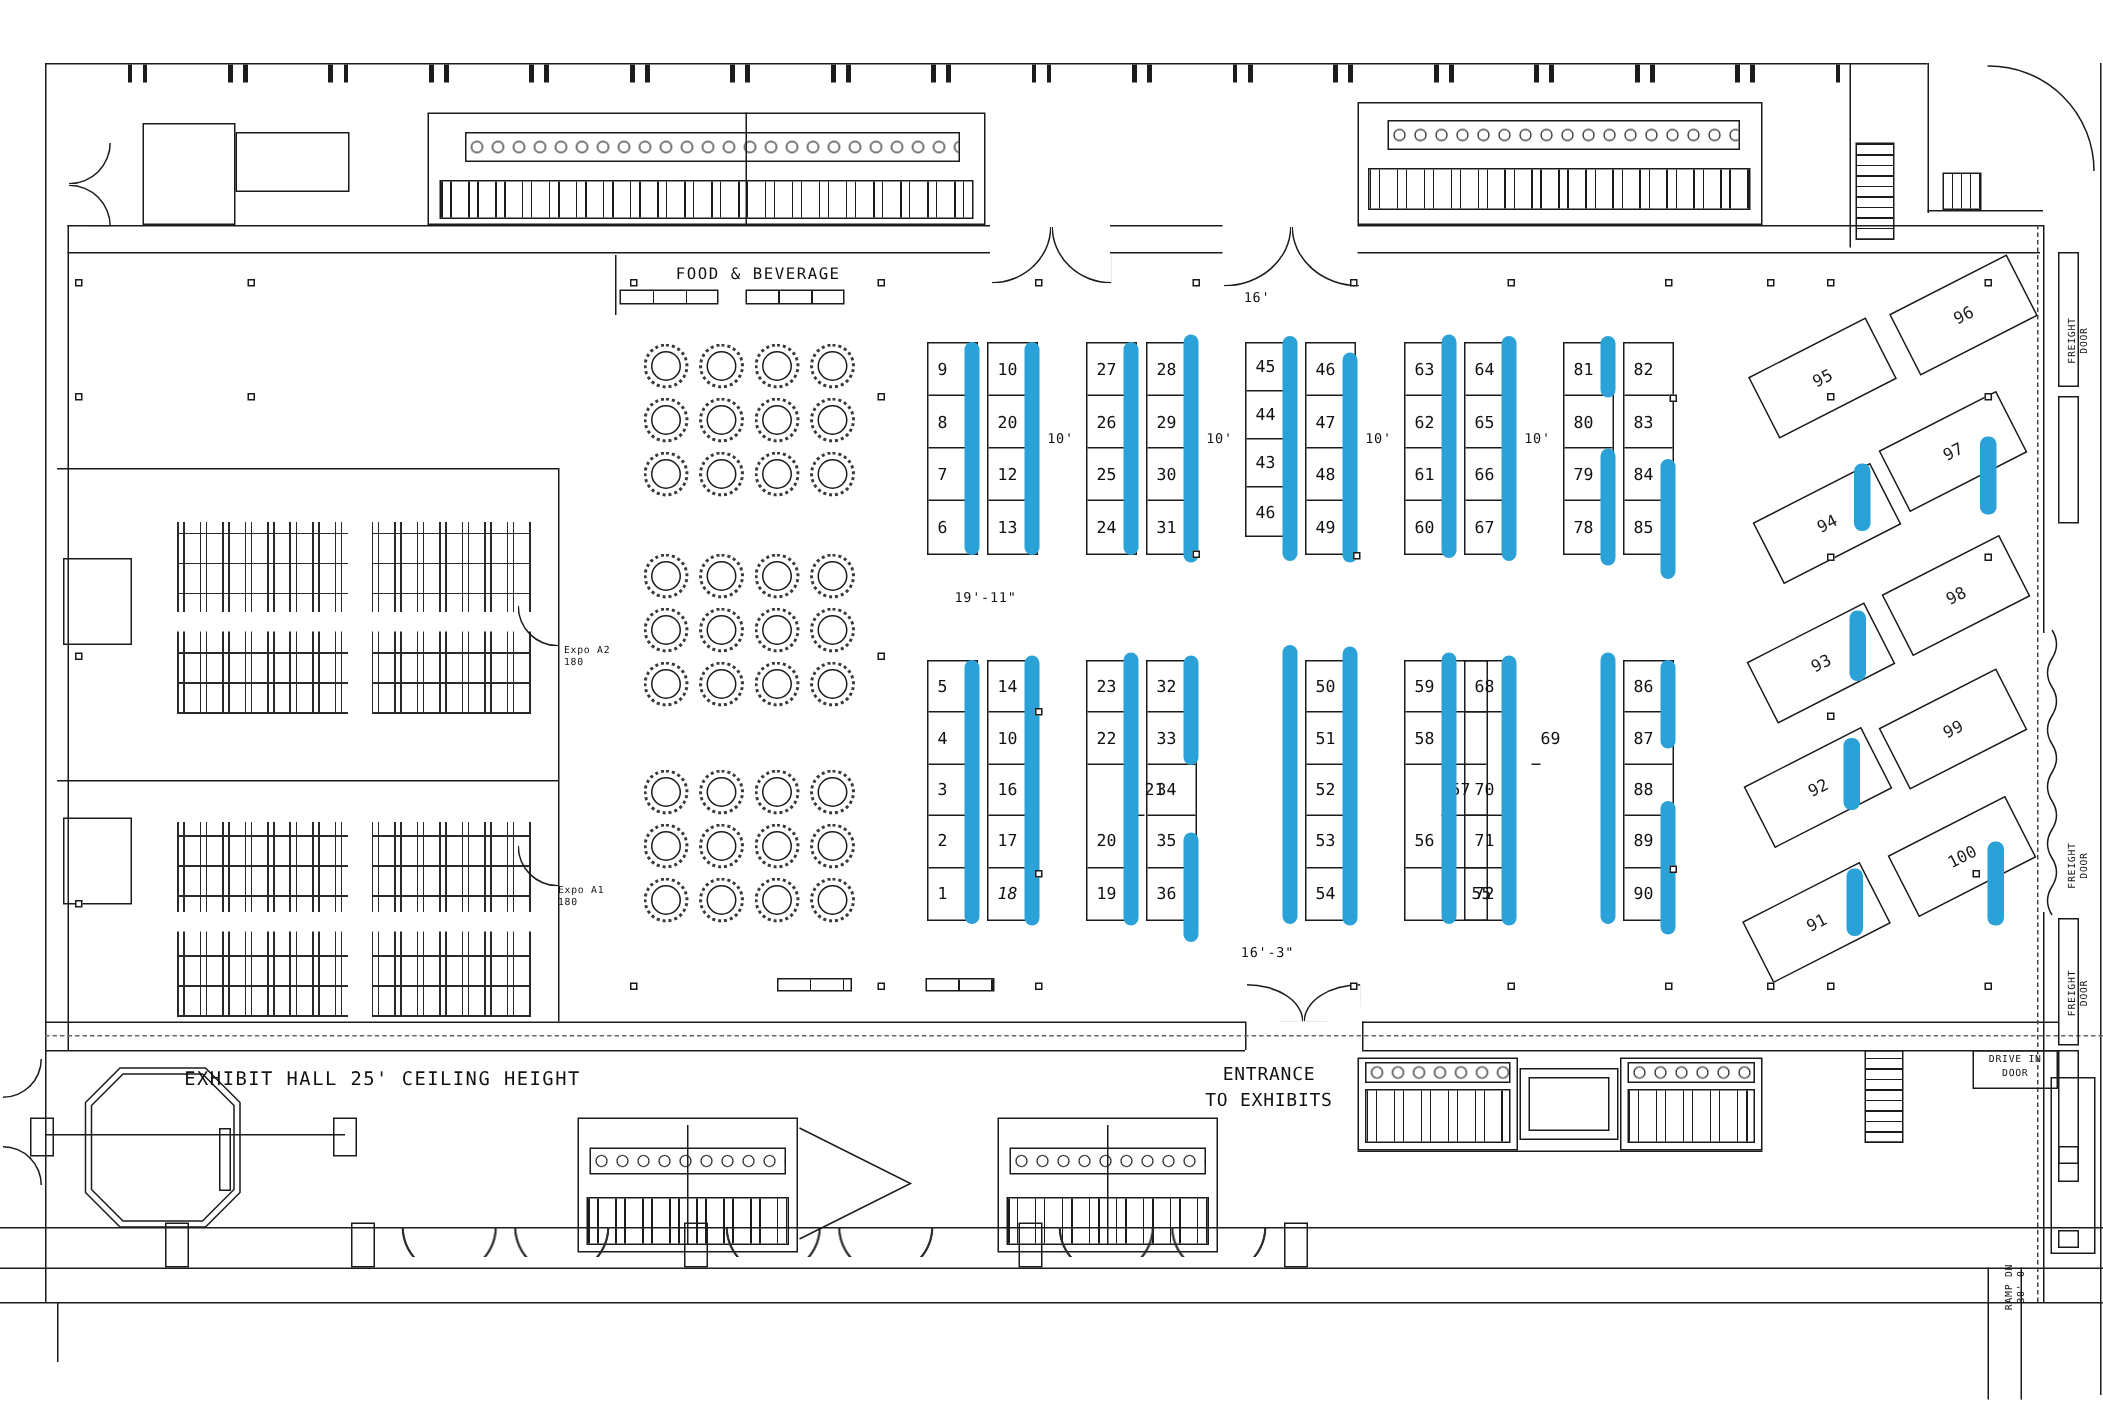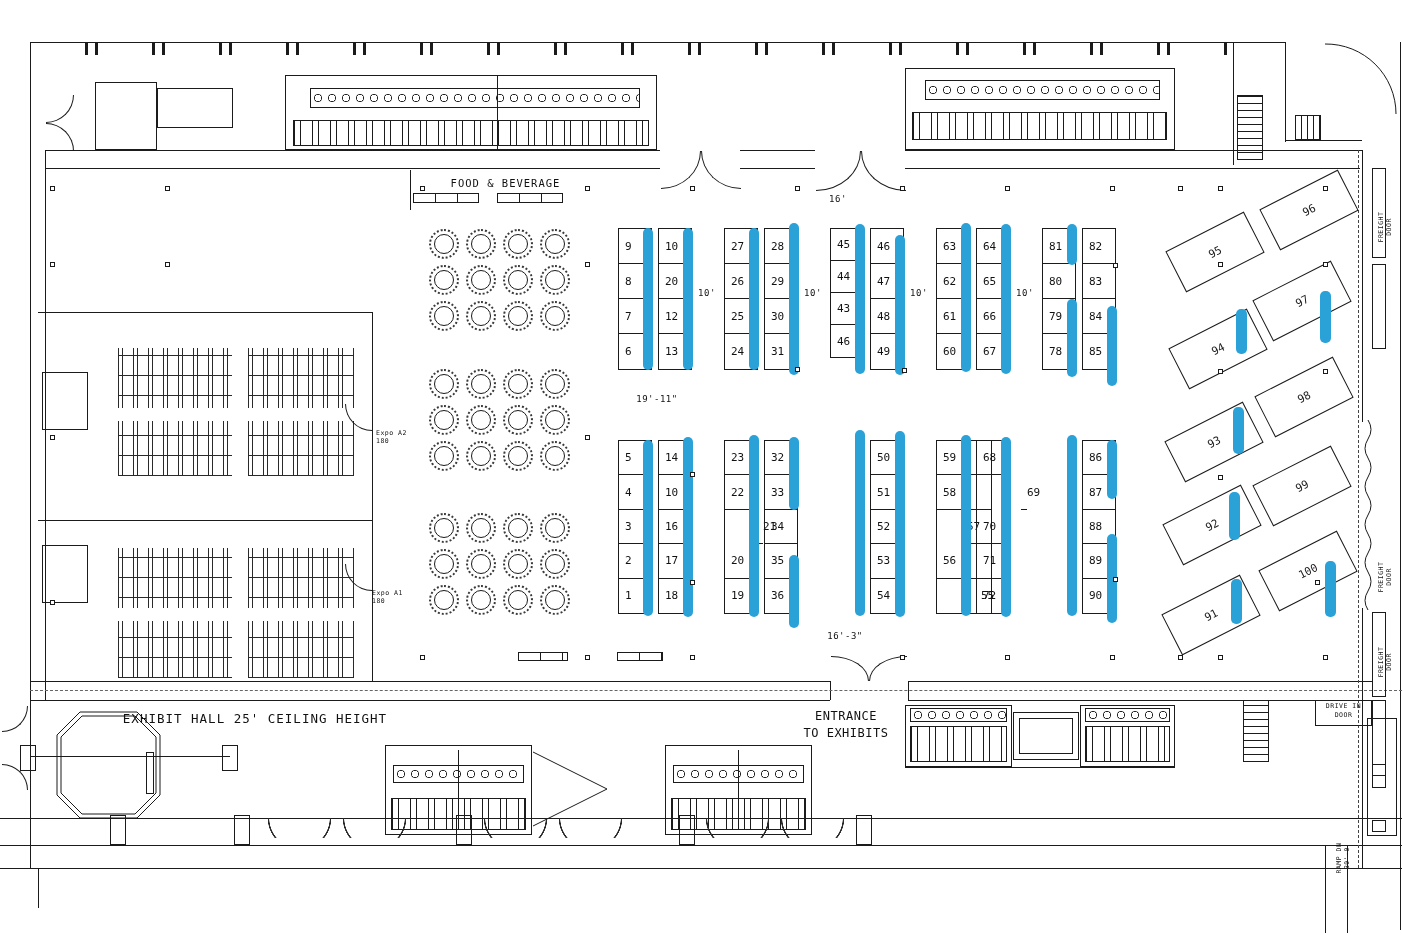--- a/index.html
+++ b/index.html
@@ -325,21 +325,21 @@
       <div class="bcell" style="height: 34.8px; border-bottom: 1px solid rgb(27, 27, 27);">3</div>
       <div class="bcell" style="height: 34.8px; border-bottom: 1px solid rgb(27, 27, 27);">2</div>
       <div class="bcell" style="height: 34.8px;">1</div>
     </div>
     <div class="hlbar" style="left: 643px; top: 440px; width: 10px; height: 175.74px; background: rgb(42, 162, 216);"></div>
     <div class="bcol" style="left: 658px; top: 440px; width: 34px; height: 174px;">
       <div class="bcell" style="height: 34.8px; border-bottom: 1px solid rgb(27, 27, 27);">14</div>
       <div class="bcell" style="height: 34.8px; border-bottom: 1px solid rgb(27, 27, 27);">10</div>
       <div class="bcell" style="height: 34.8px; border-bottom: 1px solid rgb(27, 27, 27);">16</div>
       <div class="bcell" style="height: 34.8px; border-bottom: 1px solid rgb(27, 27, 27);">17</div>
-      <div class="bcell" style="height: 34.8px;">18</div>
+      <div class="bcell" style="height: 34.8px; font-style: italic;">18</div>
     </div>
     <div class="hlbar" style="left: 683px; top: 436.52px; width: 10px; height: 180.96px; background: rgb(42, 162, 216);"></div>
     <div class="bcol" style="left: 724px; top: 440px; width: 34px; height: 174px;">
       <div class="bcell" style="height: 34.8px; border-bottom: 1px solid rgb(27, 27, 27);">23</div>
       <div class="bcell" style="height: 34.8px; border-bottom: 1px solid rgb(27, 27, 27);">22</div>
       <div class="bcell" style="height: 34.8px; border-bottom: 1px solid rgb(27, 27, 27); margin-left: 32px;">21</div>
       <div class="bcell" style="height: 34.8px; border-bottom: 1px solid rgb(27, 27, 27);">20</div>
       <div class="bcell" style="height: 34.8px;">19</div>
     </div>
     <div class="hlbar" style="left: 749px; top: 434.78px; width: 10px; height: 182.7px; background: rgb(42, 162, 216);"></div>

